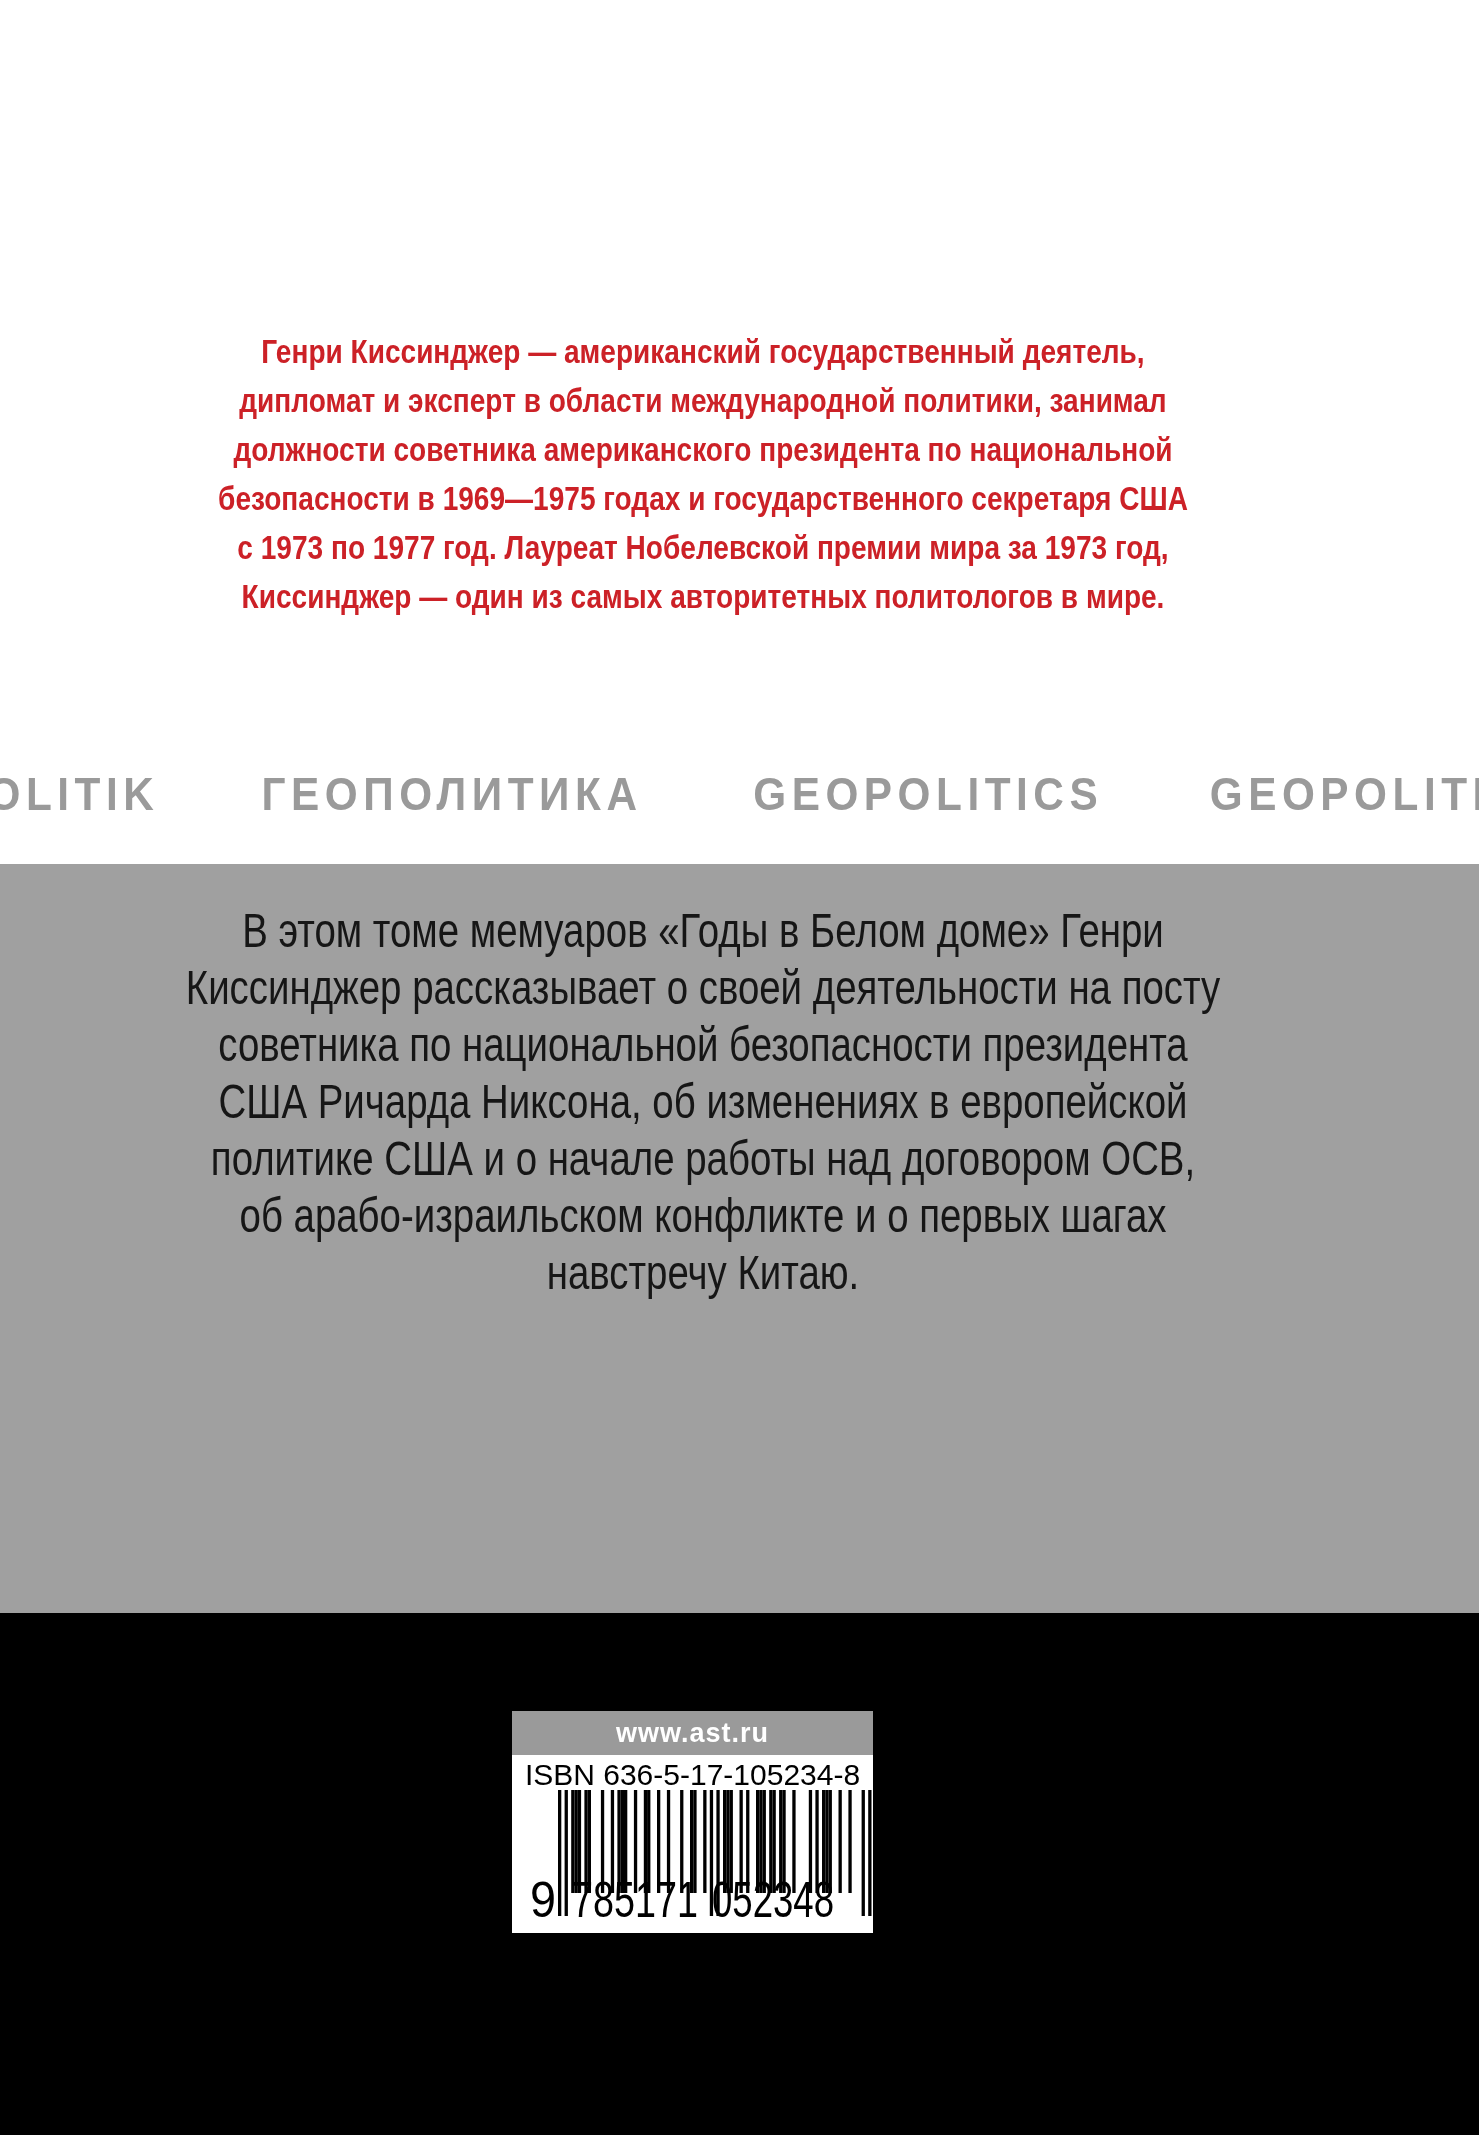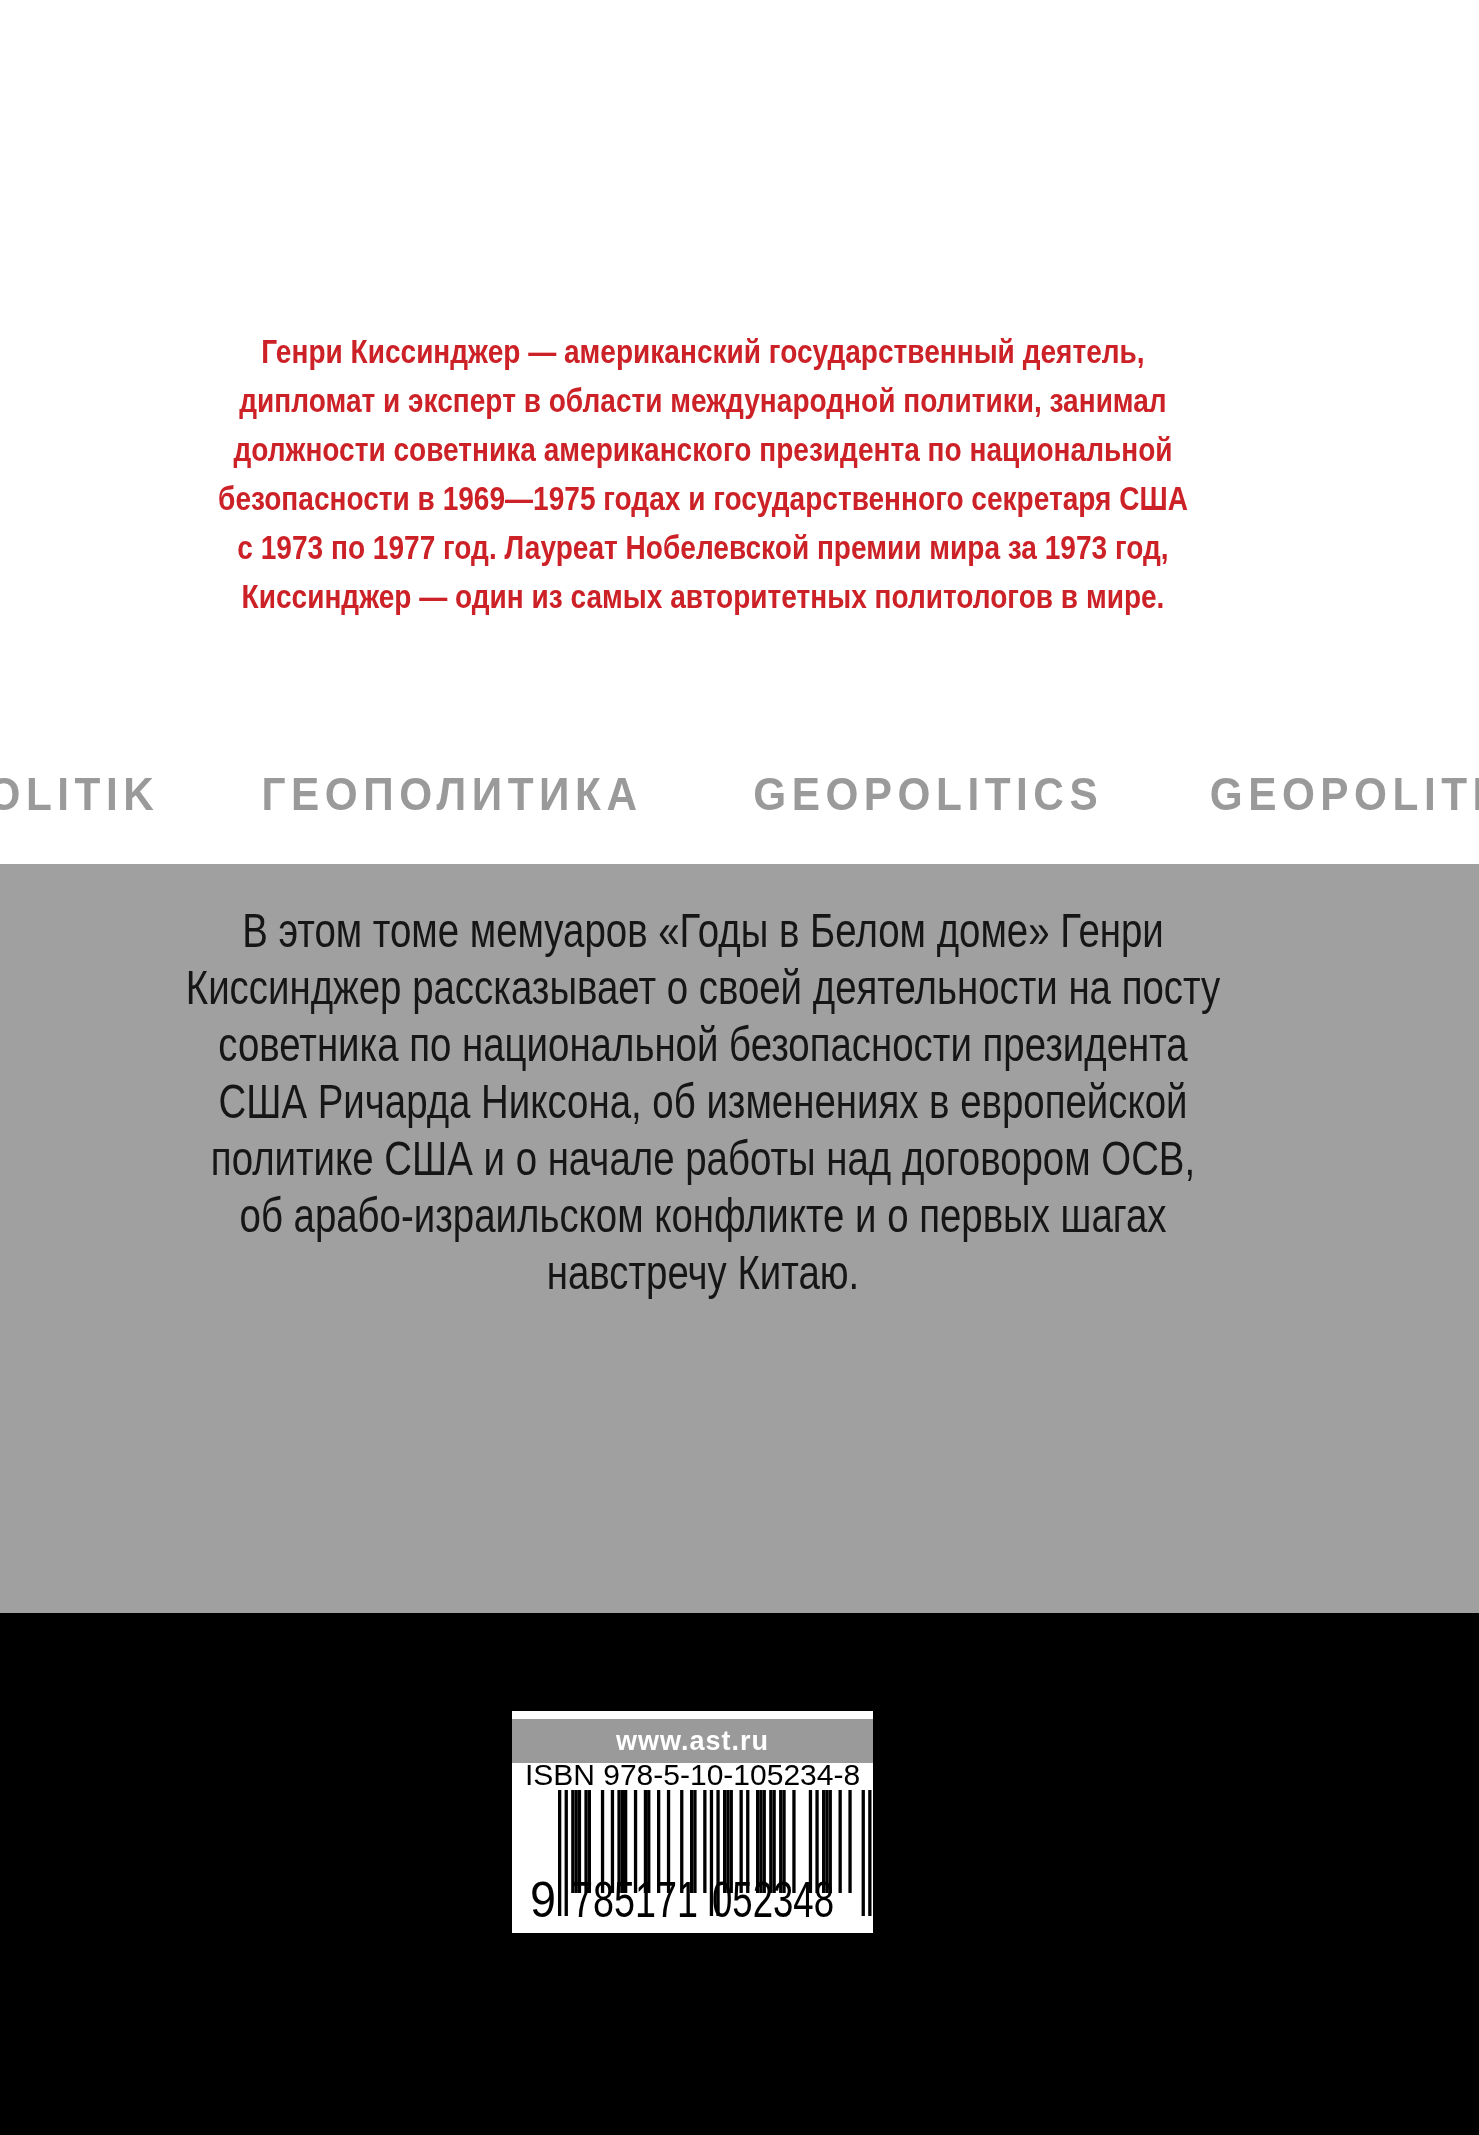--- a/index.html
+++ b/index.html
@@ -85,21 +85,21 @@
   .barcode-panel {
     position: absolute;
     left: 512px;
     top: 98px;
     width: 361px;
     height: 222px;
     background: #ffffff;
   }
   .website-band {
     position: absolute;
-    top: 8px; left: 0;
+    top: 0; left: 0;
     width: 100%;
     height: 44px;
     background: #9a9a9a;
     display: flex;
     align-items: center;
     justify-content: center;
   }
   .website-text {
     color: #ffffff;
     font-weight: bold;
@@ -159,21 +159,21 @@
       <div>об арабо-израильском конфликте и о первых шагах</div>
       <div>навстречу Китаю.</div>
     </div>
   </div>
 
   <div class="black-area">
     <div class="barcode-panel">
       <div class="website-band">
         <span class="website-text">www.ast.ru</span>
       </div>
-      <div class="isbn-text">ISBN 978-5-10-105234-8</div>
+      <div class="isbn-text">ISBN 636-5-17-105234-8</div>
       <svg class="barcode-svg" width="361" height="132" viewBox="0 0 361 132">
           <rect x="356.20" y="0" width="3.3" height="126"></rect>
           <rect x="349.60" y="0" width="3.3" height="126"></rect>
           <rect x="336.40" y="0" width="3.3" height="103"></rect>
           <rect x="326.50" y="0" width="3.3" height="103"></rect>
           <rect x="316.60" y="0" width="3.3" height="103"></rect>
           <rect x="313.30" y="0" width="3.3" height="103"></rect>
           <rect x="310.00" y="0" width="3.3" height="103"></rect>
           <rect x="303.40" y="0" width="3.3" height="103"></rect>
           <rect x="296.80" y="0" width="3.3" height="103"></rect>

